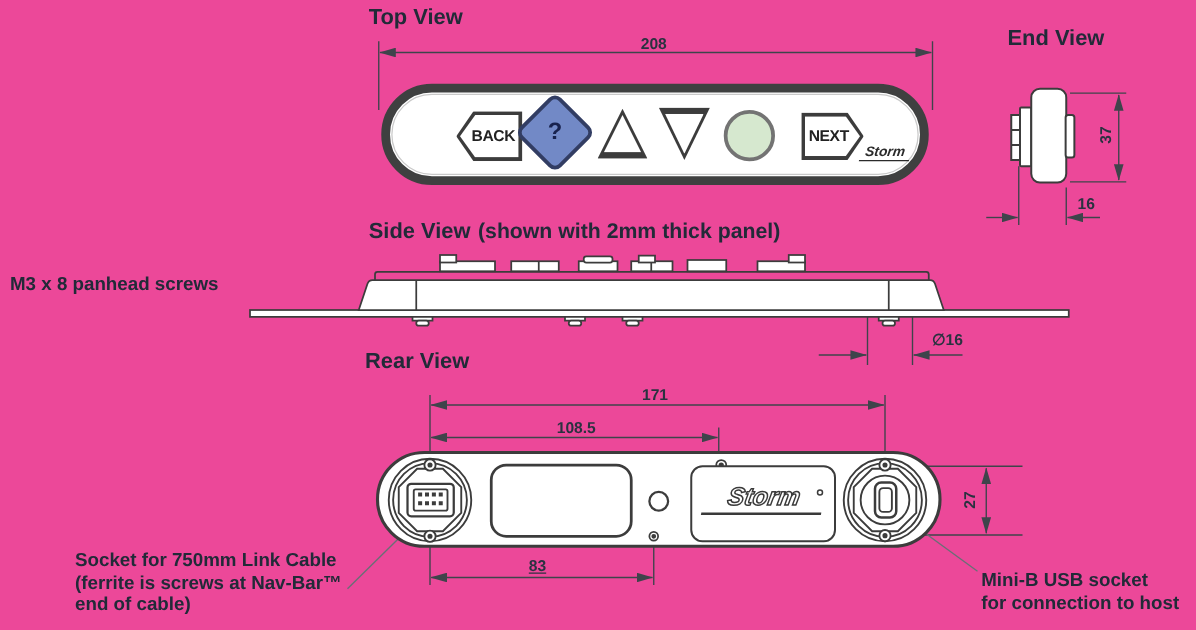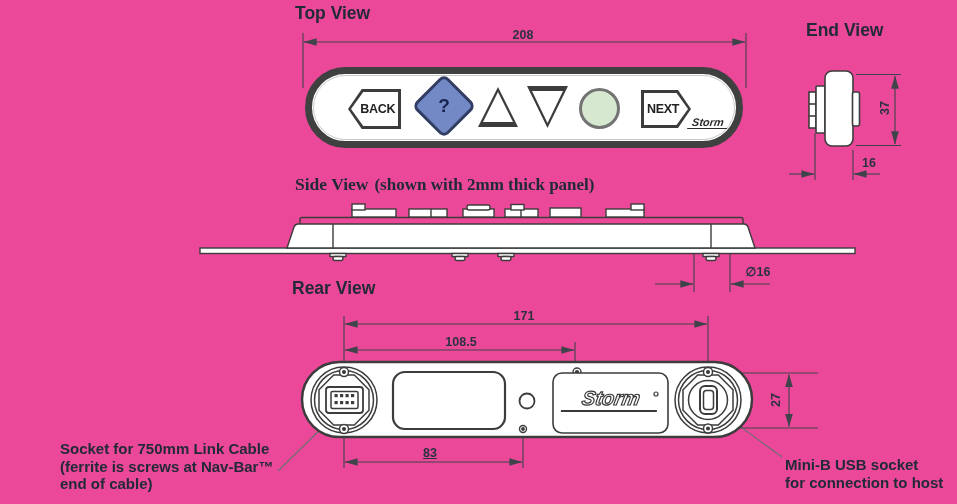--- a/index.html
+++ b/index.html
@@ -179,59 +179,60 @@
         <circle cx="577" cy="372" r="4" stroke-width="1.4"></circle>
           <circle cx="577" cy="372" r="1.2" fill="#3c3c3c"></circle>
         <rect x="553" y="373" width="115" height="60" rx="9" stroke-width="1.6"></rect>
         <circle cx="656" cy="394" r="2" stroke-width="1.2"></circle>
       </g>
     </g>
   </svg>
 
   <div class="hd" style="left:295px;top:3px;">Top View</div>
   <div class="hd" style="left:806px;top:20px;">End View</div>
-  <div class="hd" style="left:295px;top:174px;display:flex;align-items:baseline;font-family:Liberation Serif, serif;">
+  <div class="hd" style="left:295px;top:174px;display:flex;align-items:baseline;">
     <span>Side View</span>
     <span class="sub">(shown with 2mm thick panel)</span>
   </div>
   <div class="hd" style="left:292px;top:278px;">Rear View</div>
 
   <div class="dim" style="left:505px;top:28px;width:36px;">208</div>
   <div class="dim rot" style="left:871px;top:100px;width:30px;height:16px;">37</div>
   <div class="dim" style="left:854px;top:156px;width:30px;">16</div>
   <div class="dim" style="left:736px;top:264px;width:44px;">∅16</div>
   <div class="dim" style="left:506px;top:309px;width:36px;">171</div>
   <div class="dim" style="left:436px;top:335px;width:50px;">108.5</div>
   <div class="dim" style="left:412px;top:446px;width:36px;text-decoration:underline;">83</div>
   <div class="dim rot" style="left:762px;top:392px;width:30px;height:16px;">27</div>
 
   <div class="pill">
     <div class="pill-inner"></div>
   </div>
-  <div class="pent pl" style="left:348px;top:89px;width:53px;height:40px;">
+  <div class="pent pl" style="left:365px;top:89px;width:53px;height:40px;">
     <div class="pent-in pl" style="padding-left:12%;">BACK</div>
   </div>
   <div class="diamond">
     <span>?</span>
   </div>
   <div class="tri t-up" style="left:478px;top:87px;width:40px;height:40px;">
     <div class="tri-in t-up"></div>
   </div>
   <div class="tri t-dn" style="left:527px;top:86px;width:41px;height:42px;">
     <div class="tri-in t-dn"></div>
   </div>
   <div class="okbtn"></div>
   <div class="pent pr" style="left:641px;top:90px;width:50px;height:38px;">
     <div class="pent-in pr" style="padding-right:12%;">NEXT</div>
   </div>
   <div class="logo-top">Storm</div>
 
   <div class="logo-rear">Storm</div>
 
   <div class="note" style="left:8px;top:219px;">
+    <div>M3 x 8 panhead screws</div>
   </div>
   <div class="note" style="left:60px;top:440px;">
     <div>Socket for 750mm Link Cable</div>
     <div>(ferrite is screws at Nav-Bar™</div>
     <div>end of cable)</div>
   </div>
   <div class="note" style="left:785px;top:456px;">
     <div>Mini-B USB socket</div>
     <div>for connection to host</div>
   </div>

